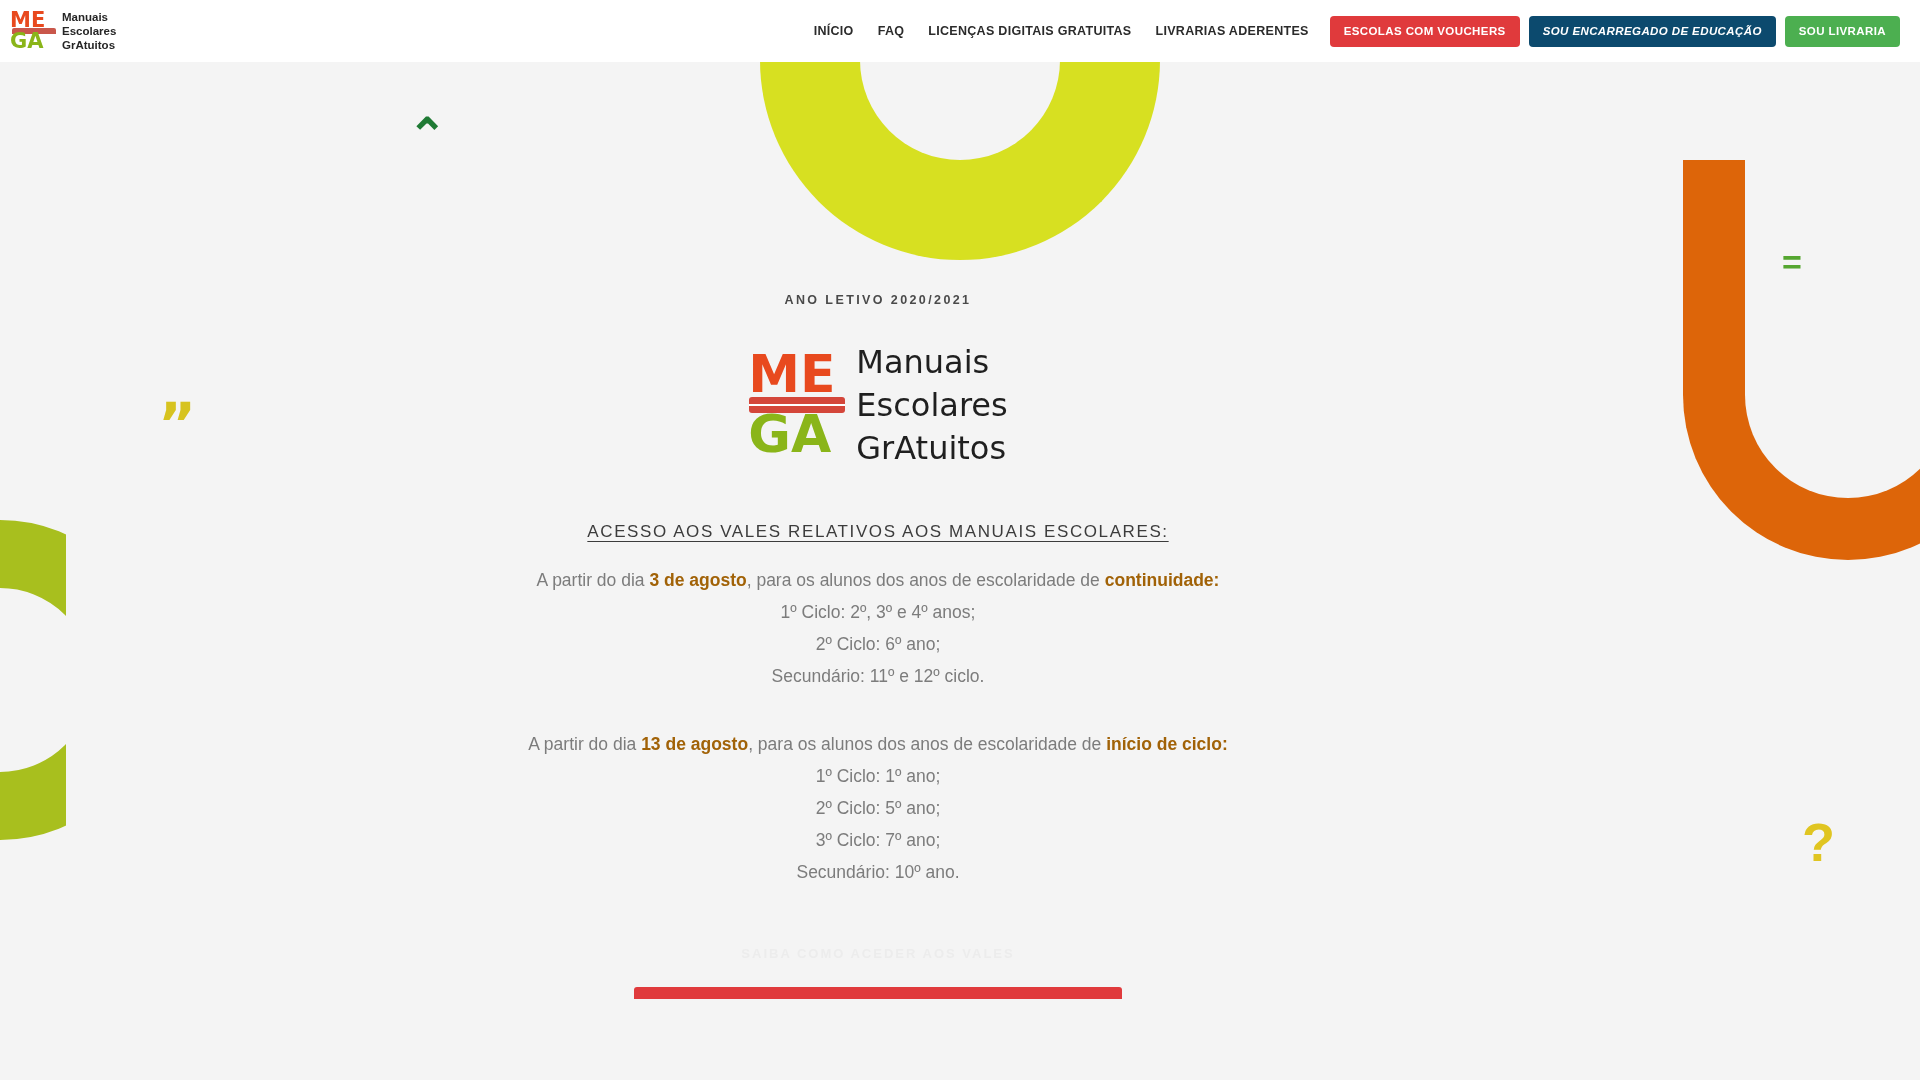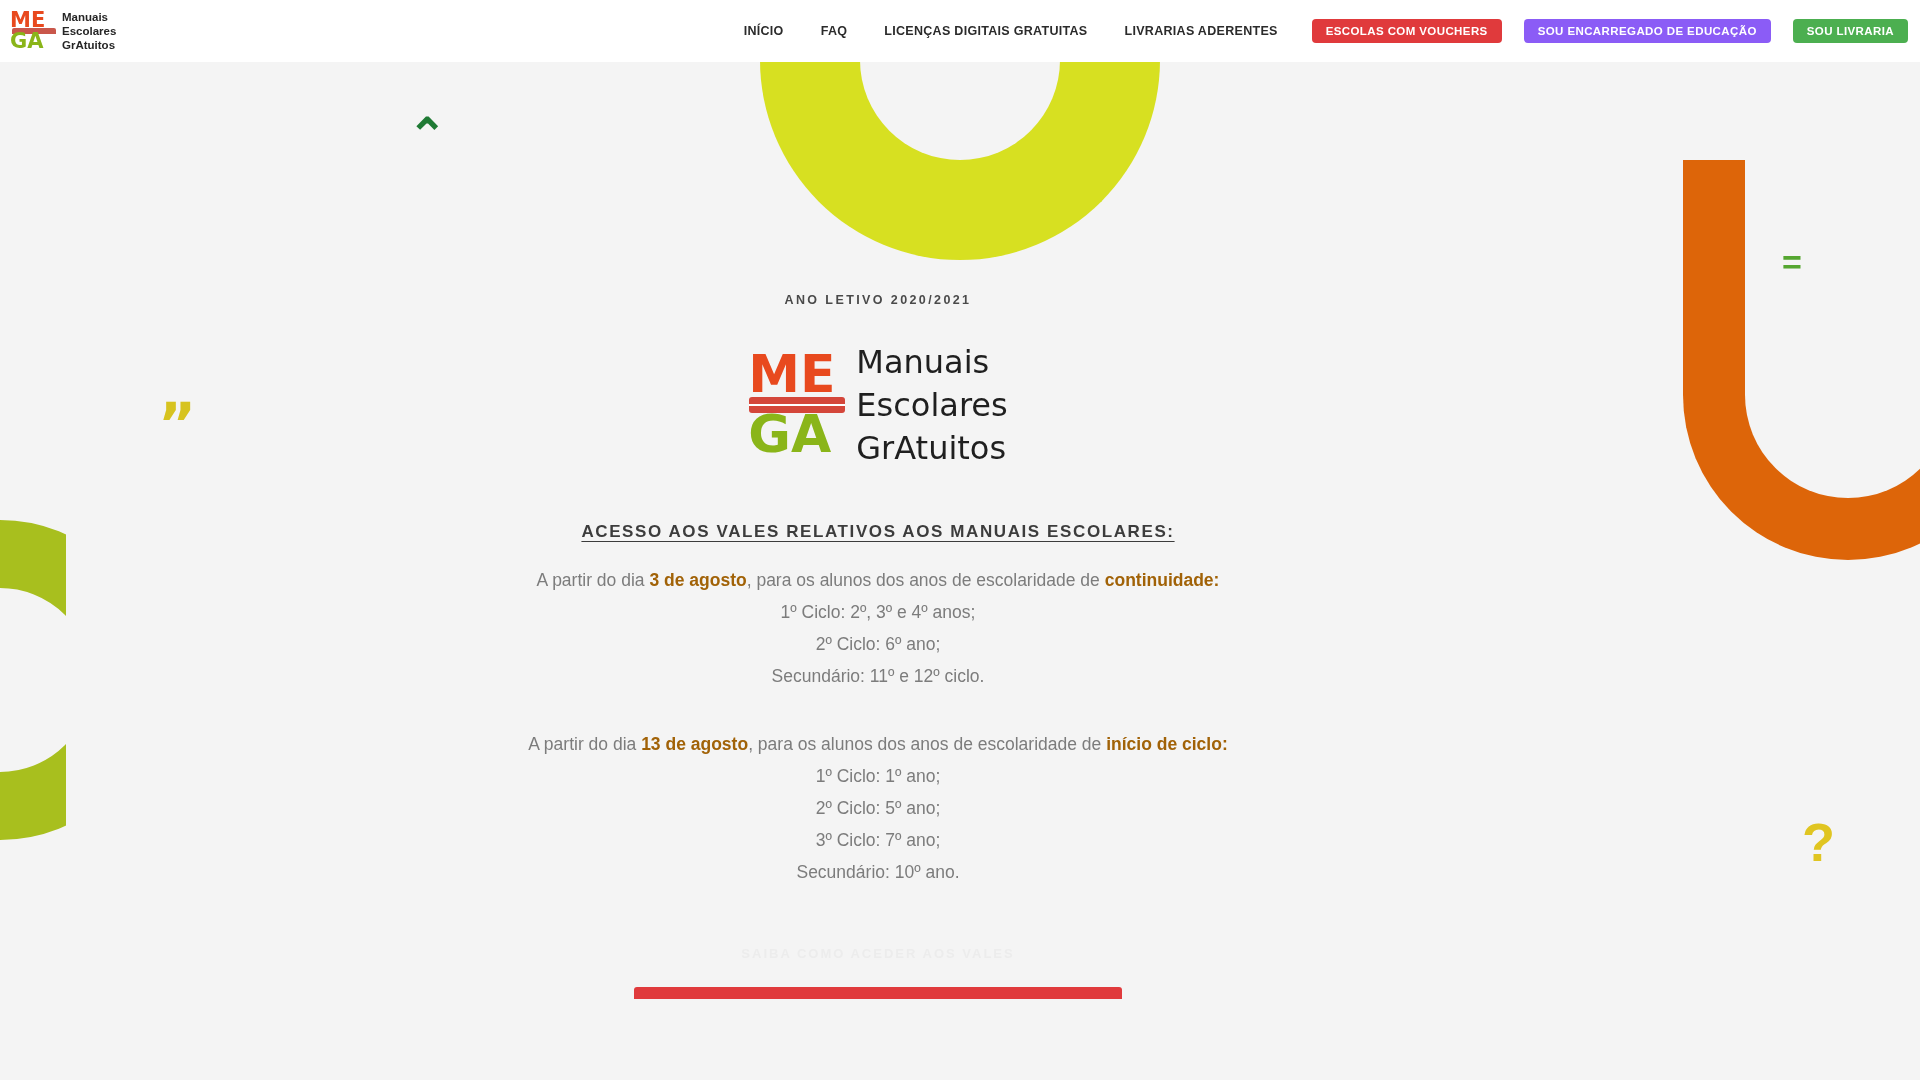--- a/index.html
+++ b/index.html
@@ -113,52 +113,52 @@
     font-size: 11.5px;
     line-height: 14px;
     color: #262626;
     font-weight: 700;
   }
 
   .nav {
     margin-left: auto;
     display: flex;
     align-items: center;
-    gap: 13px;
+    gap: 0;
     height: 62px;
-    padding-right: 12px;
+    padding-right: 20px;
   }
   .nav-link {
     font-size: 12.5px;
     letter-spacing: .3px;
     font-weight: 700;
     color: #2b2b2b;
     text-transform: uppercase;
     padding: 0 12px;
     text-decoration: none;
     cursor: pointer;
     white-space: nowrap;
   }
   .nav-btn {
     font-size: 11.5px;
     font-weight: 700;
     letter-spacing: .4px;
     text-transform: uppercase;
     color: #fff;
     border: none;
     border-radius: 4px;
-    height: 24px;
+    height: 31px;
     padding: 0 14px;
     margin-left: 9px;
     cursor: pointer;
     font-family: "Liberation Sans", sans-serif;
     white-space: nowrap;
   }
   .btn-red { background: #e03a3c; }
-  .btn-amber { background: #8b5cf6; }
+  .btn-amber { background: #0c4a6e; font-style: italic; }
   .btn-green { background: #4caf50; }
 
   
   .content {
     position: absolute;
     left: 0; top: 0;
     width: 1756px;
     z-index: 5;
     text-align: center;
   }
@@ -198,21 +198,21 @@
     font-size: 32px;
     line-height: 43px;
     color: #1f1f1f;
     font-weight: 400;
     font-family: "DejaVu Sans", sans-serif;
   }
 
   .access-title {
     margin-top: 52px;
     font-size: 17px;
-    font-weight: 700;
+    font-weight: 400;
     letter-spacing: 1.6px;
     color: #3c3c3c;
     text-decoration: underline;
     text-underline-offset: 4px;
   }
   .para {
     margin-top: 22px;
     font-size: 17.5px;
     line-height: 32px;
     color: #7c7c7c;

